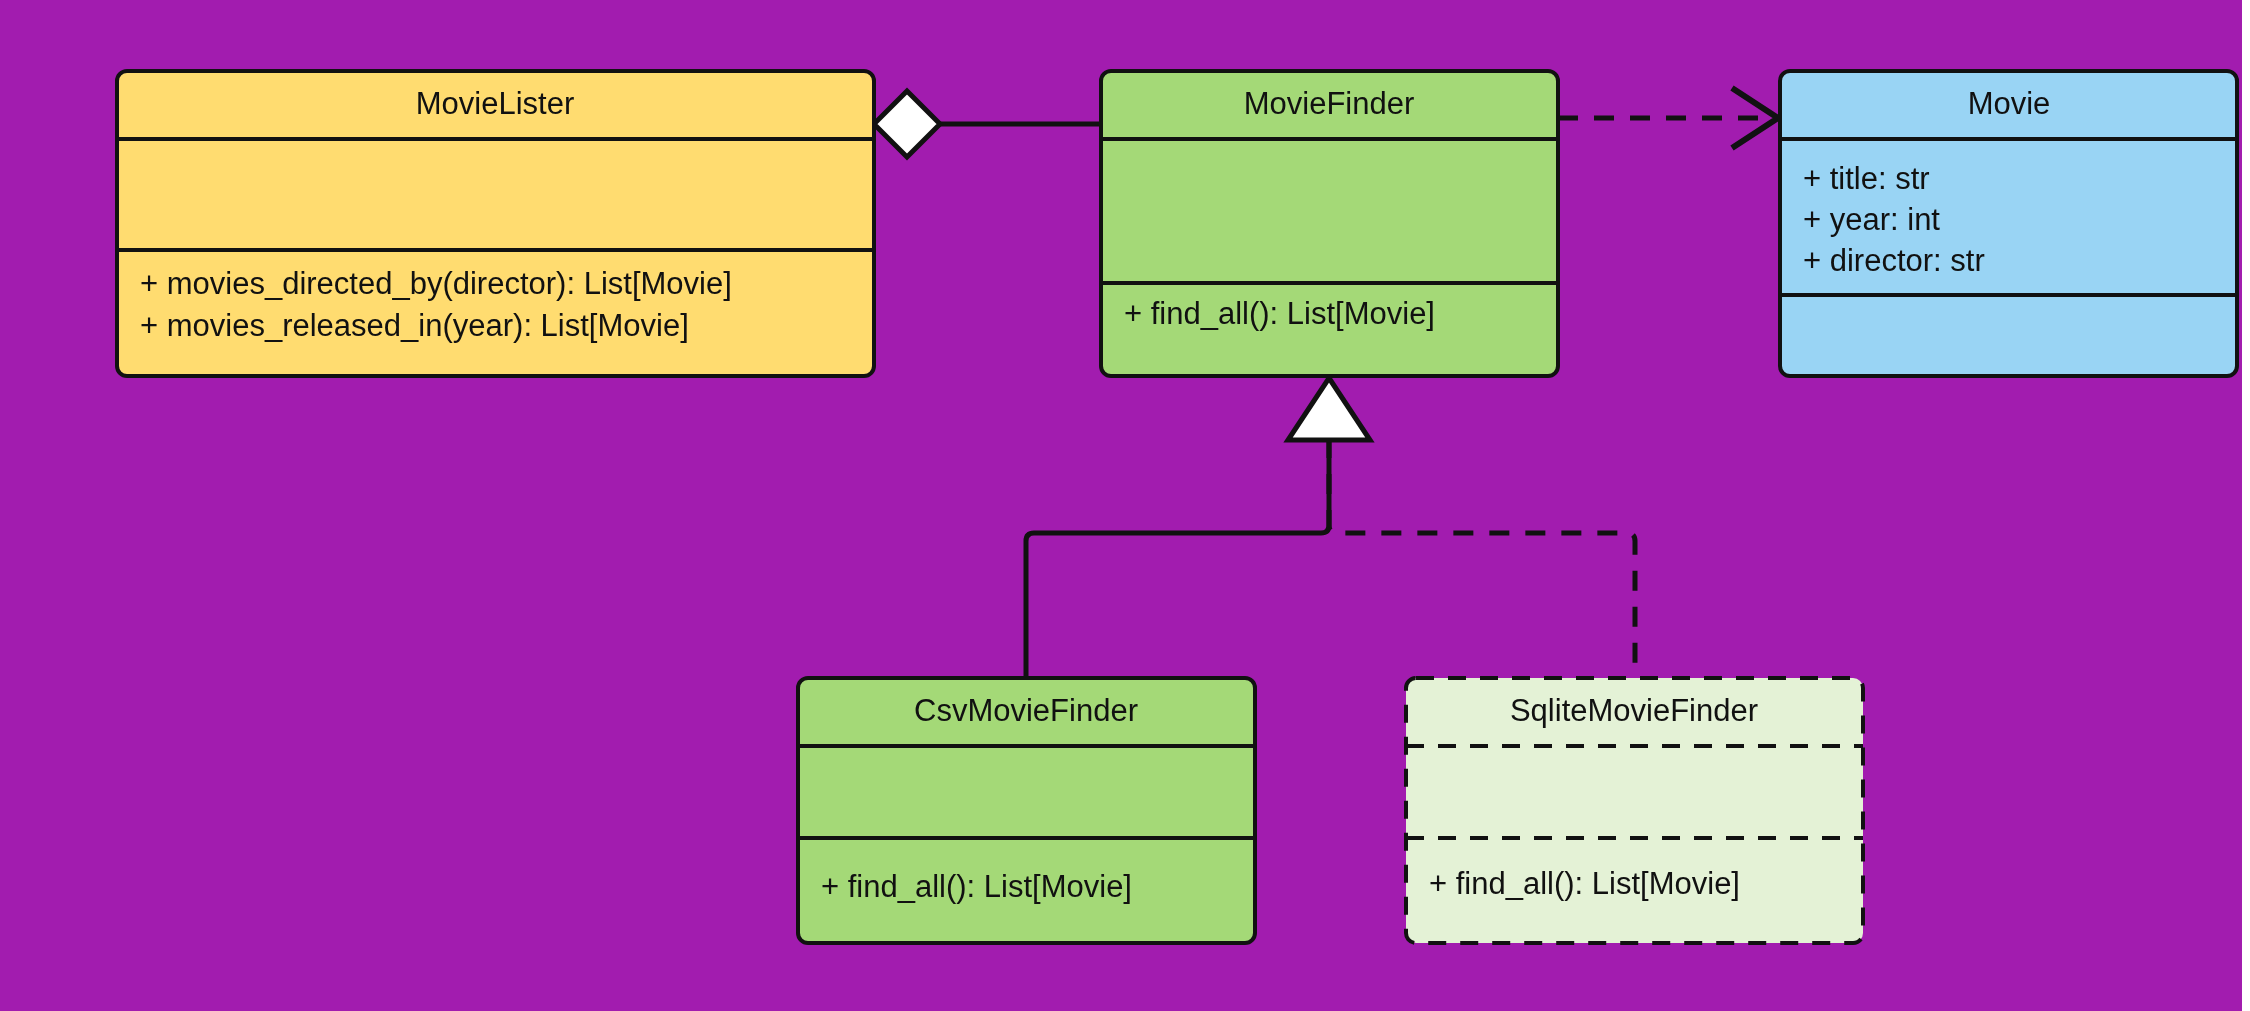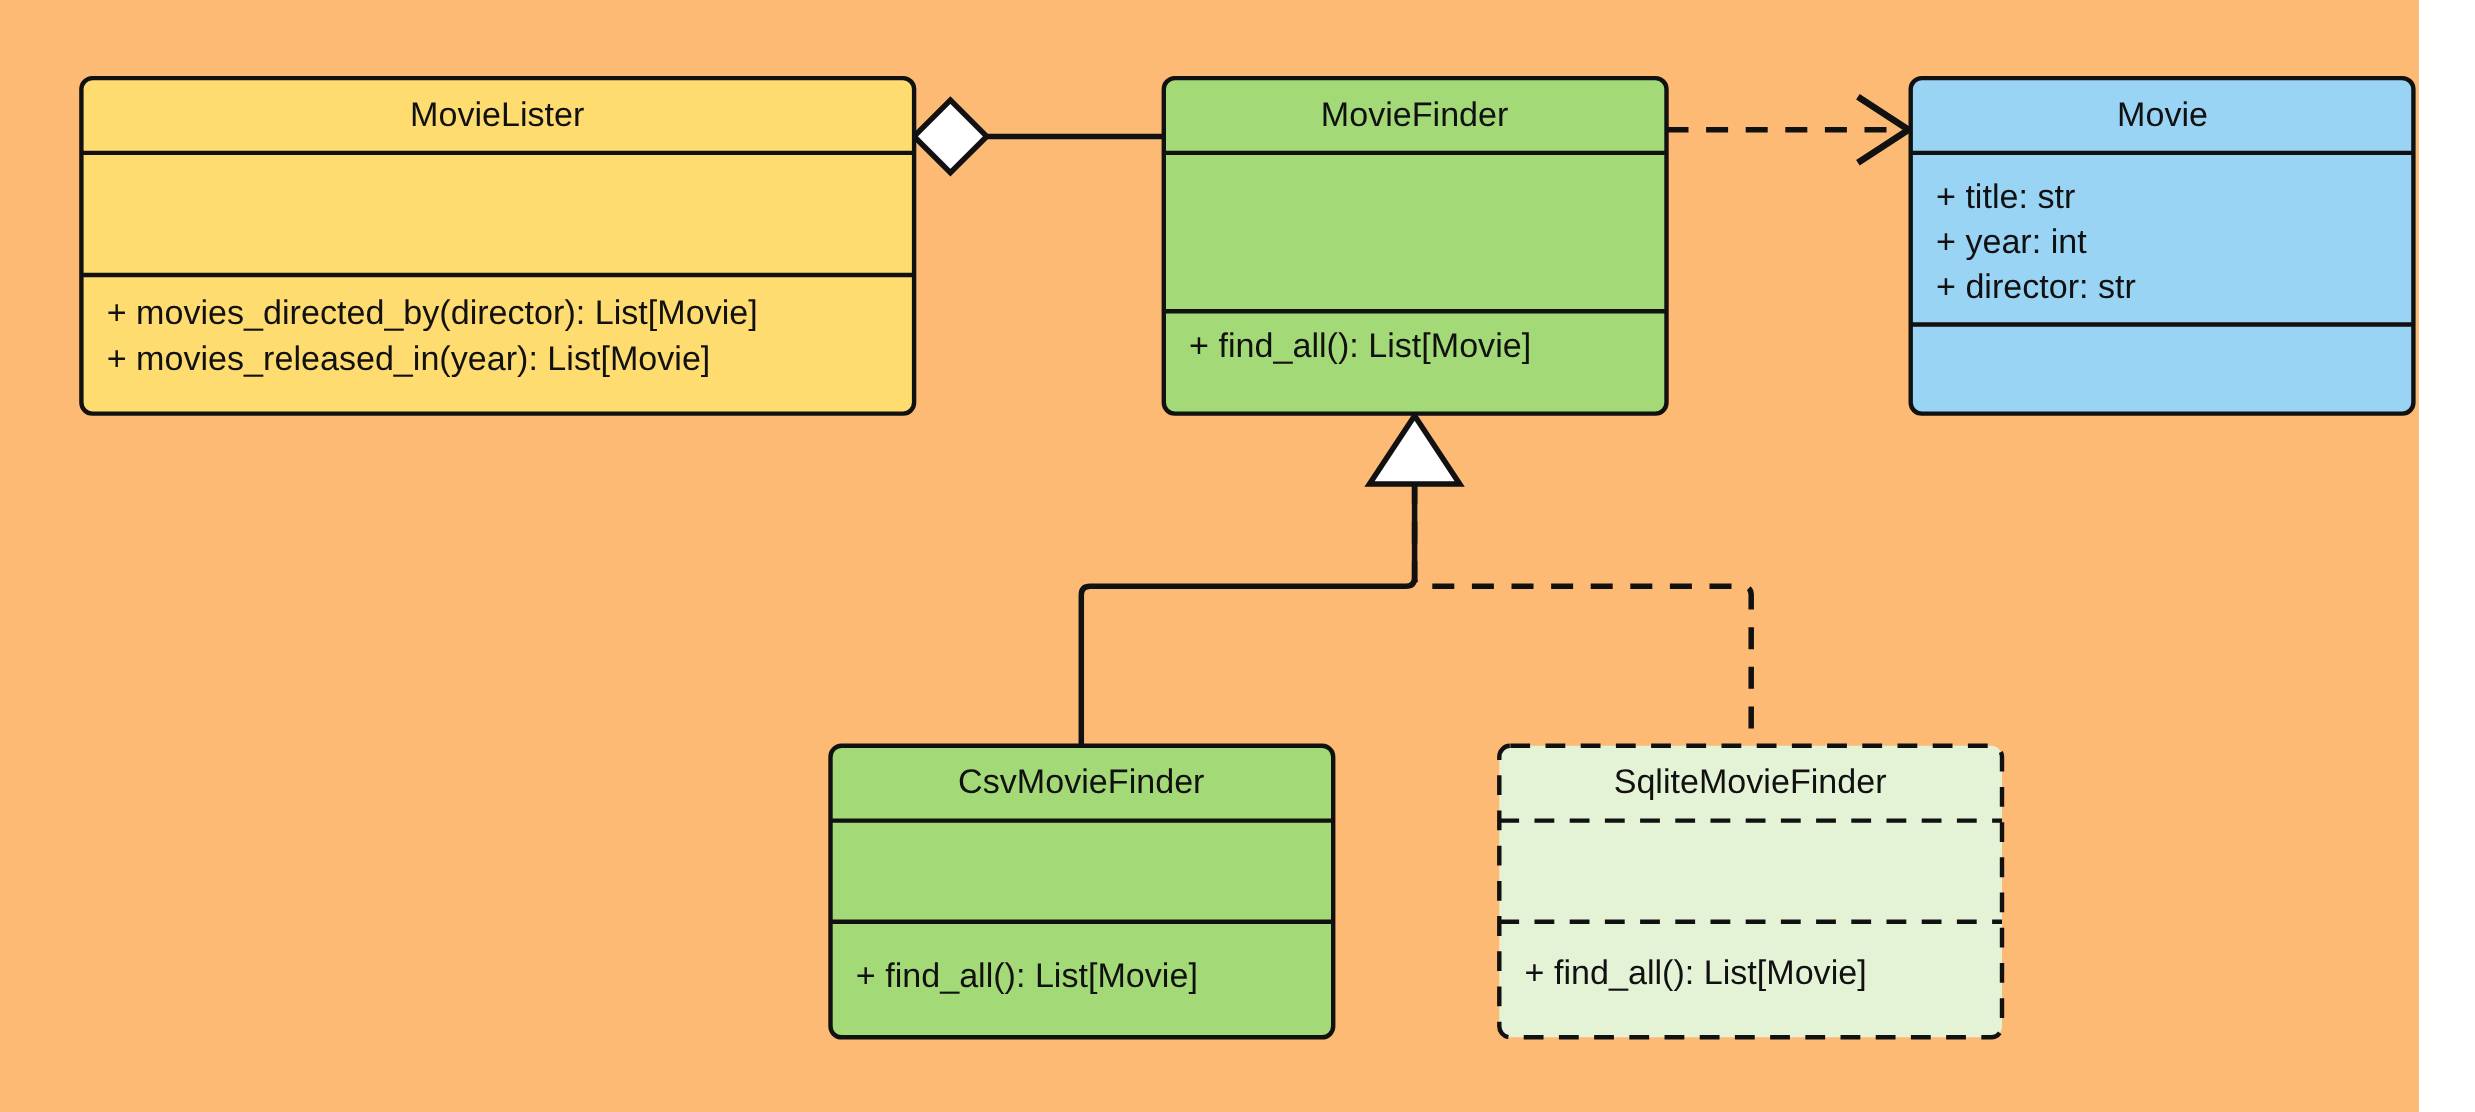--- a/index.html
+++ b/index.html
@@ -4,23 +4,24 @@
 <style>
   html, body {
     margin: 0;
     padding: 0;
     background: #ffffff;
   }
   #diagram-root {
     position: relative;
     width: 2199px;
     height: 1011px;
-    background: #fdba74;
+    background: #a21caf;
     font-family: "Liberation Sans", sans-serif;
     overflow: hidden;
+    padding-left: 43px;
   }
   #uml-svg {
     display: block;
     width: 2250px;
     height: 1011px;
   }
   .cls-box {
     stroke: #111111;
     stroke-width: 4;
   }

